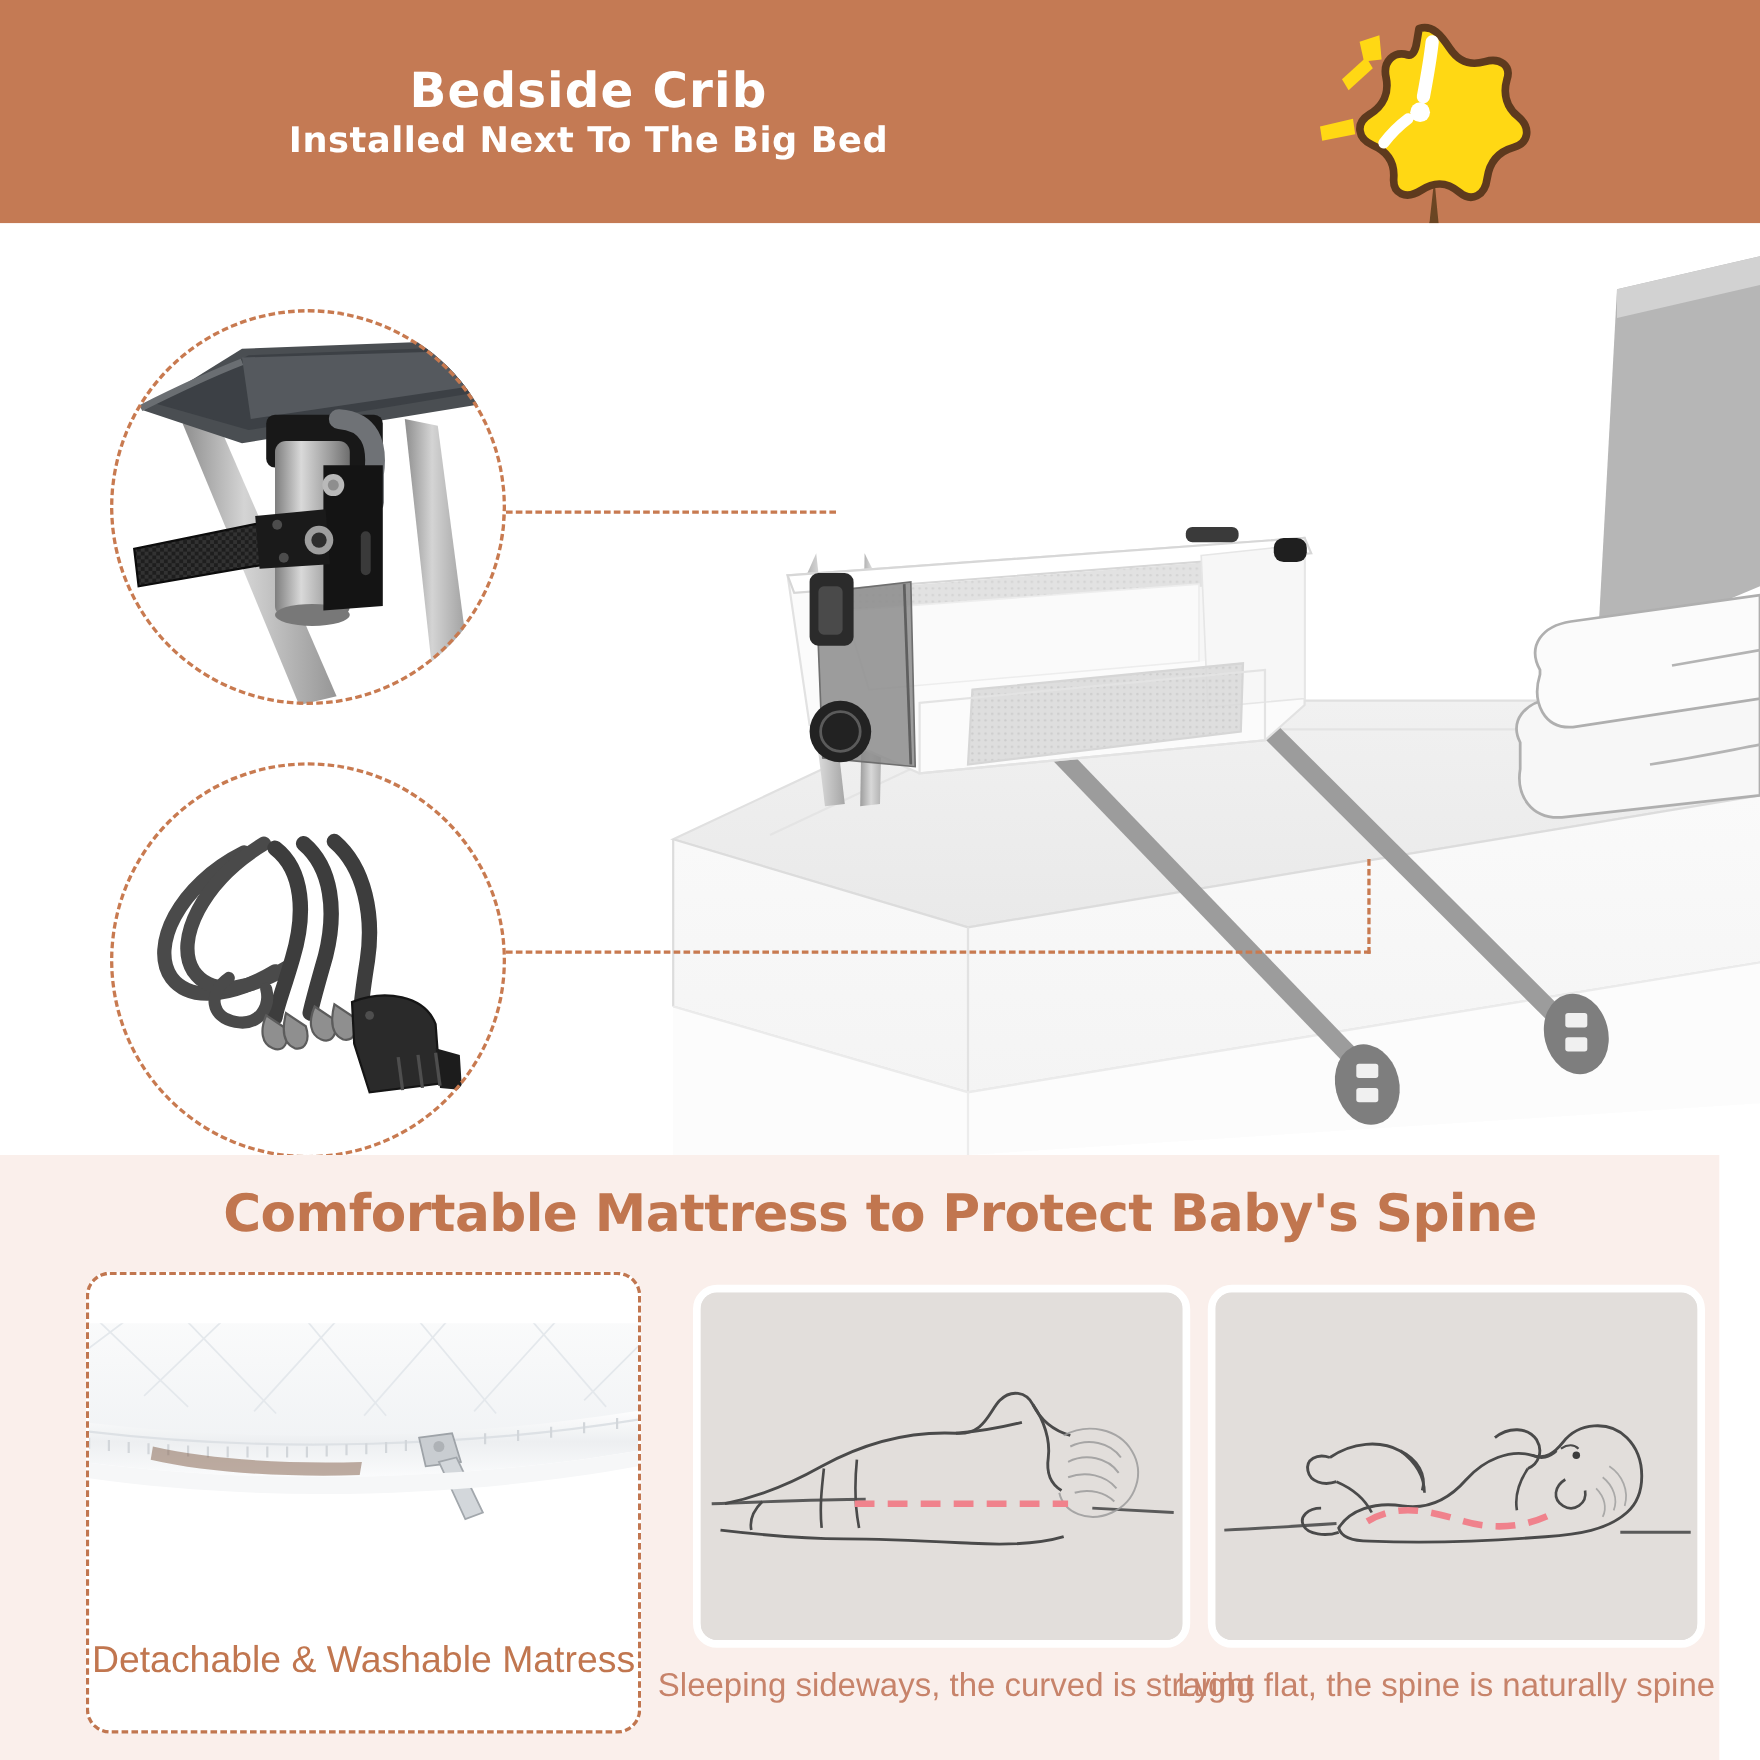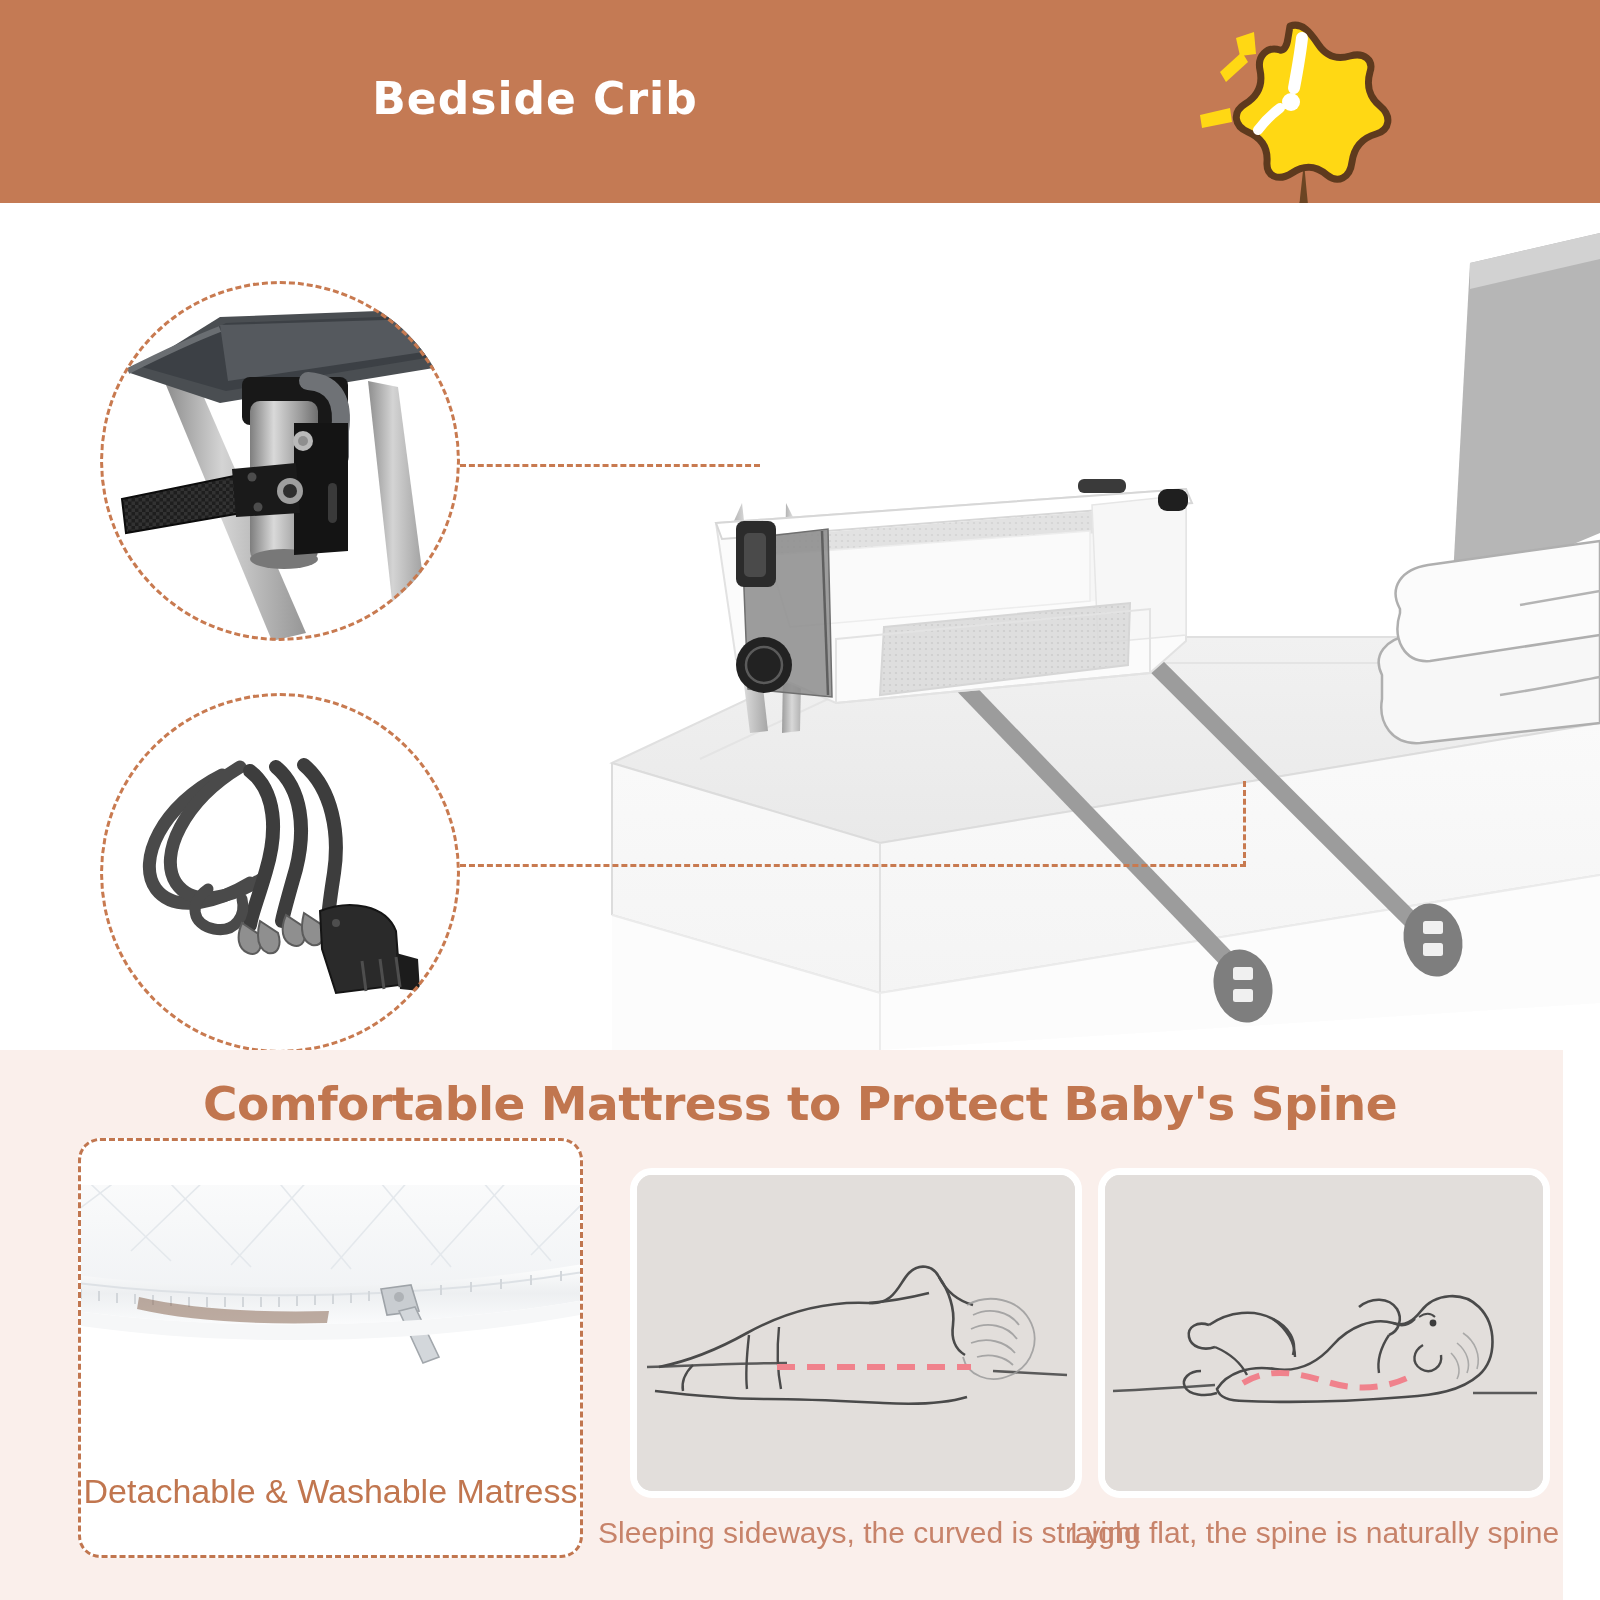--- a/index.html
+++ b/index.html
@@ -77,21 +77,21 @@
     position:absolute;left:0;top:26px;width:1600px;text-align:center;
     font-family:"DejaVu Sans", sans-serif;
     font-weight:bold;
     font-size:47px;
     color:#C1764F;
     letter-spacing:-0.5px;
     white-space:nowrap;
   }
 
   .mattress-box{
-    position:absolute;left:78px;top:88px;width:505px;height:420px;
+    position:absolute;left:78px;top:106px;width:505px;height:420px;
     border:3px dashed #C1764F;
     border-radius:22px;
     box-sizing:border-box;
     background:#ffffff;
     overflow:hidden;
     padding-left:34px;
   }
   .mattress-caption{
     position:absolute;left:0;bottom:44px;width:100%;text-align:center;
     font-family:"Liberation Sans", sans-serif;
@@ -124,20 +124,21 @@
   svg{display:block;}
 </style>
 </head>
 <body>
 
 <div class="page">
 
   <div class="header">
     <div class="header-text">
       <div class="title">Bedside Crib</div>
+      <div class="subtitle">Installed Next To The Big Bed</div>
     </div>
 
     <div class="star-wrap">
       <svg width="230" height="240" viewBox="0 0 230 240">
 
         <path d="M40 62 L62 42 L68 52 L46 72 Z" fill="#FFD814"></path>
         <path d="M20 105 L50 98 L52 112 L22 118 Z" fill="#FFD814"></path>
         <path d="M56 28 L74 22 L76 44 L60 46 Z" fill="#FFD814"></path>
 
         <path d="M124 152 C126 175 128 195 130 214 C146 210 160 208 176 212 C160 218 146 222 132 226

